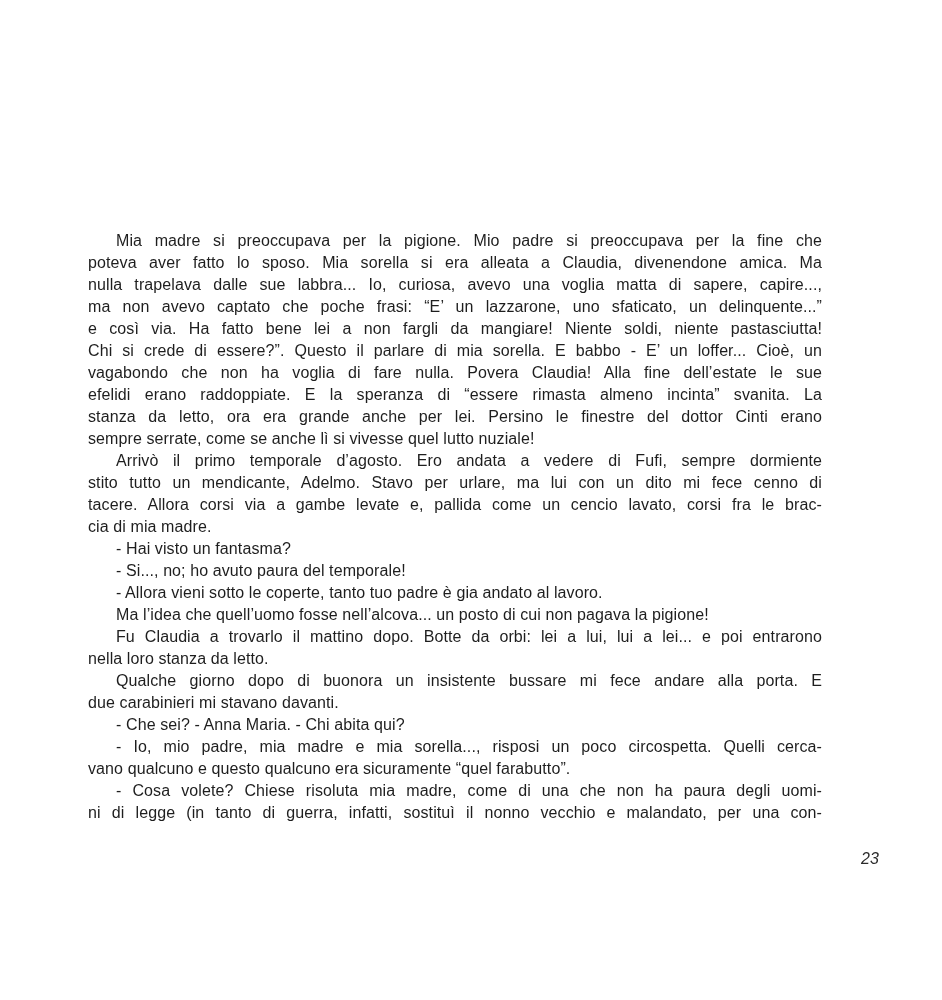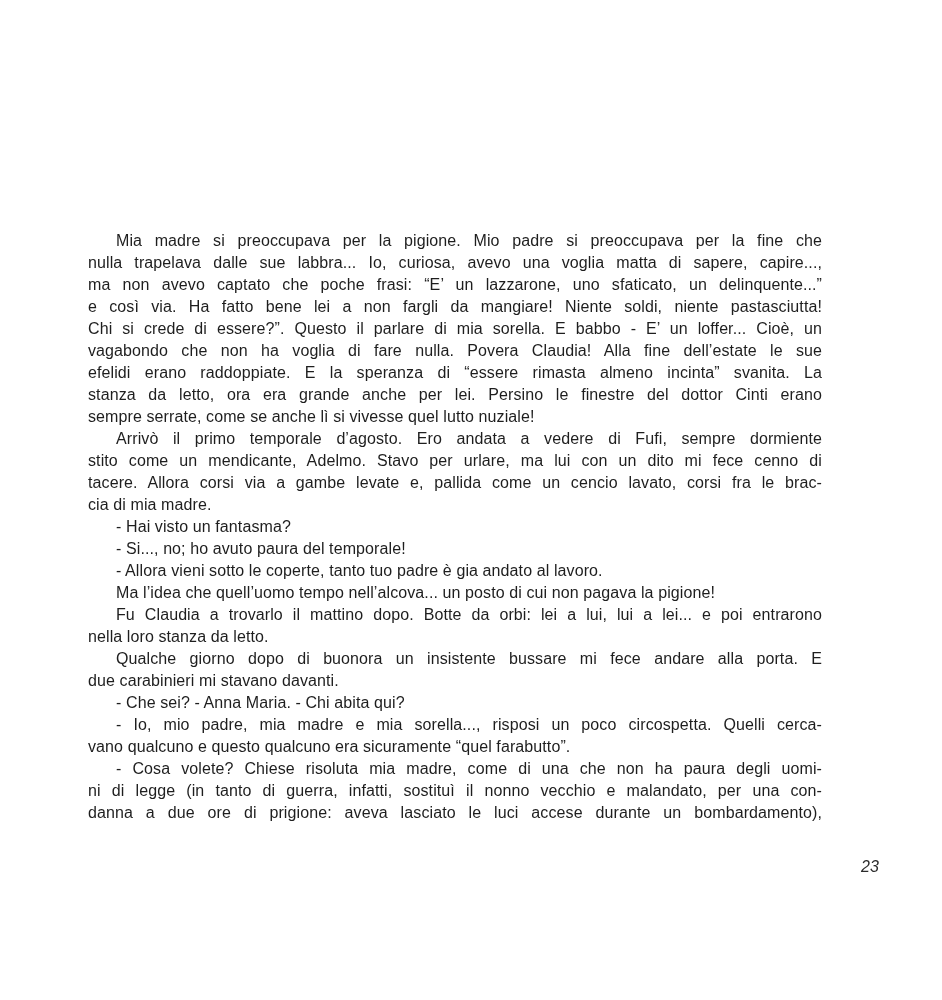--- a/index.html
+++ b/index.html
@@ -43,72 +43,71 @@
     text-align-last: left;
   }
   .line .it { }
   .page-number {
     position: absolute;
     left: 861px;
     top: 850px;
     font-size: 16px;
     font-style: italic;
     color: #2b2b2b;
-    margin-top: 8px;
   }
 </style>
 </head>
 <body>
 
 <div class="page">
   <div class="text-block" id="text-block">
       <div class="para">
         <div class="line wrapfree first">Mia madre si preoccupava per la pigione. Mio padre si preoccupava per la fine che</div>
+        <div class="line wrapfree">poteva aver fatto lo sposo. Mia sorella si era alleata a Claudia, divenendone amica. Ma</div>
         <div class="line wrapfree">nulla trapelava dalle sue labbra... Io, curiosa, avevo una voglia matta di sapere, capire...,</div>
         <div class="line wrapfree">ma non avevo captato che poche frasi: “E’ un lazzarone, uno sfaticato, un delinquente...”</div>
         <div class="line wrapfree">e così via. Ha fatto bene lei a non fargli da mangiare! Niente soldi, niente pastasciutta!</div>
         <div class="line wrapfree"><span class="">Chi si crede di essere?”. Questo il parlare di mia sorella. E babbo - E’ un </span><span class="it">loffer</span><span class="">... Cioè, un</span></div>
         <div class="line wrapfree">vagabondo che non ha voglia di fare nulla. Povera Claudia! Alla fine dell’estate le sue</div>
         <div class="line wrapfree">efelidi erano raddoppiate. E la speranza di “essere rimasta almeno incinta” svanita. La</div>
         <div class="line wrapfree">stanza da letto, ora era grande anche per lei. Persino le finestre del dottor Cinti erano</div>
         <div class="line wrapfree last">sempre serrate, come se anche lì si vivesse quel lutto nuziale!</div>
       </div>
       <div class="para">
         <div class="line wrapfree first">Arrivò il primo temporale d’agosto. Ero andata a vedere di Fufi, sempre dormiente</div>
-        <div class="line wrapfree">stito come un mendicante, Adelmo. Stavo per urlare, ma lui con un dito mi fece cenno di</div>
+        <div class="line wrapfree">stito tutto un mendicante, Adelmo. Stavo per urlare, ma lui con un dito mi fece cenno di</div>
         <div class="line wrapfree">tacere. Allora corsi via a gambe levate e, pallida come un cencio lavato, corsi fra le brac-</div>
         <div class="line wrapfree last">cia di mia madre.</div>
       </div>
       <div class="para">
         <div class="line wrapfree first last">- Hai visto un fantasma?</div>
       </div>
       <div class="para">
         <div class="line wrapfree first last">- Si..., no; ho avuto paura del temporale!</div>
       </div>
       <div class="para">
         <div class="line wrapfree first last">- Allora vieni sotto le coperte, tanto tuo padre è gia andato al lavoro.</div>
       </div>
       <div class="para">
-        <div class="line wrapfree first last">Ma l’idea che quell’uomo tempo nell’alcova... un posto di cui non pagava la pigione!</div>
+        <div class="line wrapfree first last">Ma l’idea che quell’uomo fosse nell’alcova... un posto di cui non pagava la pigione!</div>
       </div>
       <div class="para">
         <div class="line wrapfree first">Fu Claudia a trovarlo il mattino dopo. Botte da orbi: lei a lui, lui a lei... e poi entrarono</div>
         <div class="line wrapfree last">nella loro stanza da letto.</div>
       </div>
       <div class="para">
         <div class="line wrapfree first">Qualche giorno dopo di buonora un insistente bussare mi fece andare alla porta. E</div>
         <div class="line wrapfree last">due carabinieri mi stavano davanti.</div>
       </div>
       <div class="para">
         <div class="line wrapfree first last">- Che sei? - Anna Maria. - Chi abita qui?</div>
       </div>
       <div class="para">
         <div class="line wrapfree first">- Io, mio padre, mia madre e mia sorella..., risposi un poco circospetta. Quelli cerca-</div>
         <div class="line wrapfree last">vano qualcuno e questo qualcuno era sicuramente “quel farabutto”.</div>
       </div>
       <div class="para">
         <div class="line wrapfree first">- Cosa volete? Chiese risoluta mia madre, come di una che non ha paura degli uomi-</div>
         <div class="line wrapfree">ni di legge (in tanto di guerra, infatti, sostituì il nonno vecchio e malandato, per una con-</div>
-        <div class="line wrapfree">danna a due ore di prigione: aveva lasciato le luci accese durante un bombardamento),</div>
       </div>
     </div>
   <div class="page-number">23</div>
 </div>
 
 </body></html>

